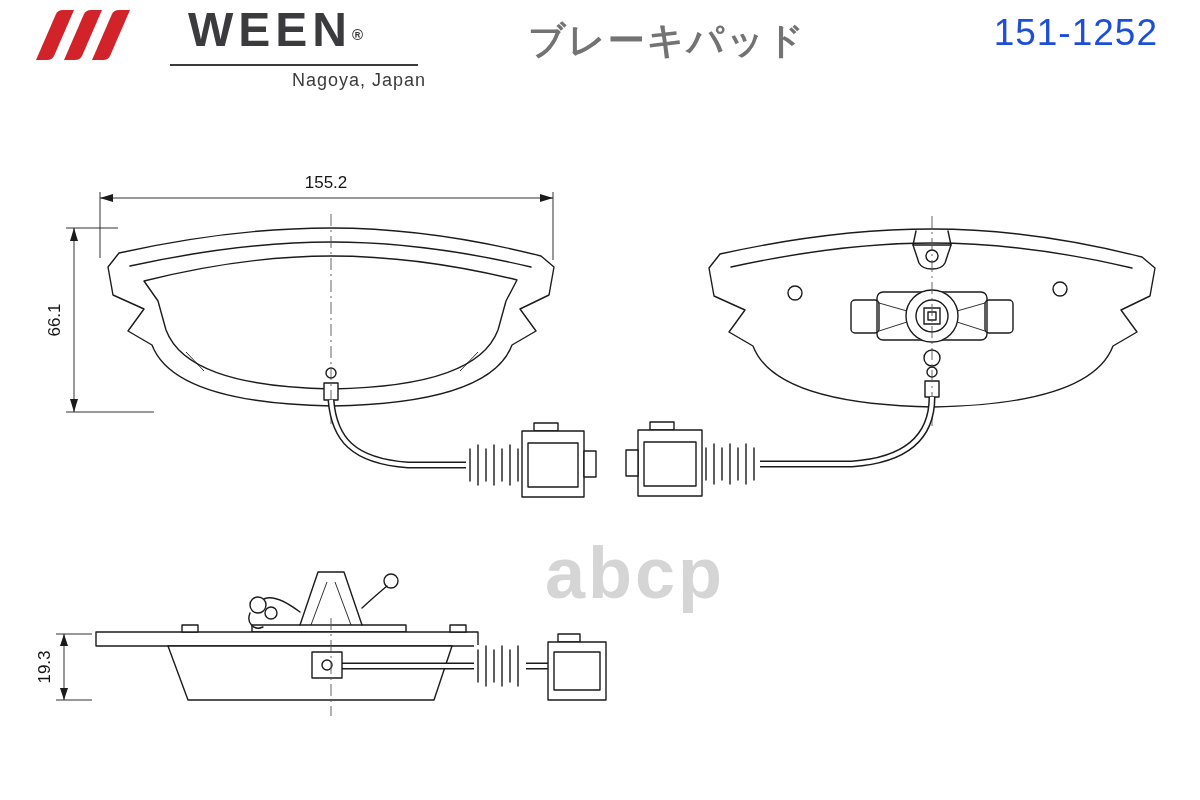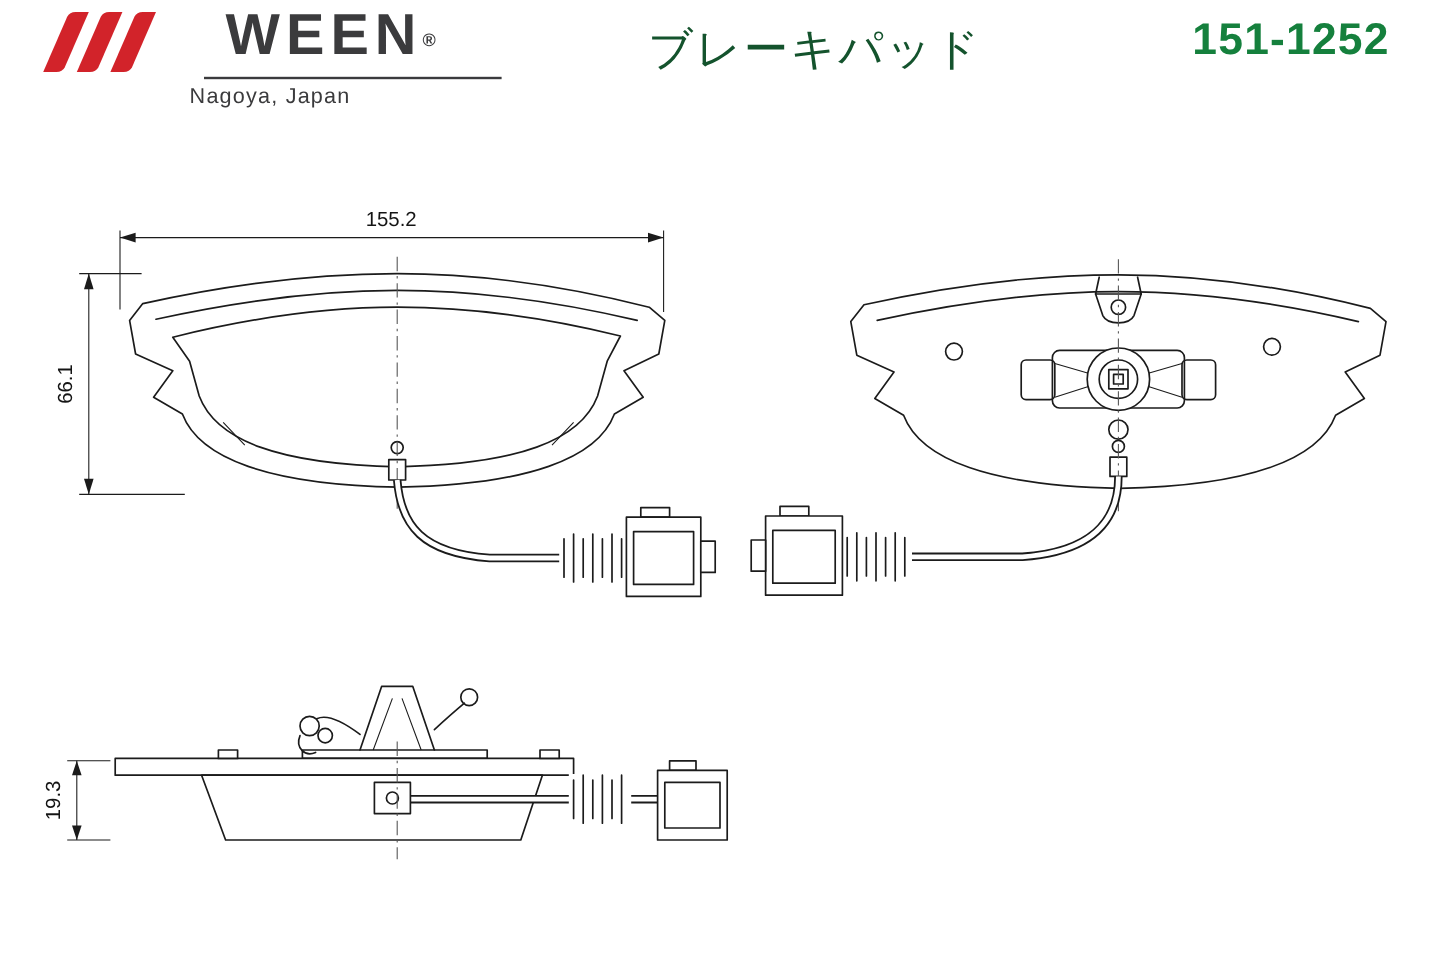--- a/index.html
+++ b/index.html
@@ -6,26 +6,26 @@
   body{width:1200px;height:800px;position:relative;overflow:hidden;
        font-family:"Liberation Sans",sans-serif;color:#1b1b1b;}
   .canvas{position:absolute;inset:0;background:#fff;}
 
   
   .logo{position:absolute;left:28px;top:8px;width:128px;height:56px;}
   .brand-line{position:absolute;left:168px;top:2px;white-space:nowrap;}
   .brand{font-size:48px;font-weight:bold;letter-spacing:5px;color:#3b3b3d;margin-left:20px;}
   .reg{font-size:15px;font-weight:bold;color:#3b3b3d;vertical-align:super;}
   .brand-rule{position:absolute;left:170px;top:64px;width:248px;height:2px;background:#3b3b3d;}
-  .origin{position:absolute;left:158px;top:70px;width:248px;text-align:left;
+  .origin{position:absolute;left:178px;top:70px;width:248px;text-align:right;
           font-size:18px;color:#3b3b3d;letter-spacing:1px;}
-  .title-jp{position:absolute;left:528px;top:16px;font-size:37px;font-weight:normal;
-            color:#14532d;letter-spacing:2px;margin-left:12px;}
-  .part-number{position:absolute;right:42px;top:12px;font-size:37px;font-weight:bold;
-               color:#15803d;letter-spacing:1px;}
+  .title-jp{position:absolute;left:528px;top:16px;font-size:37px;font-weight:bold;
+            color:#737373;letter-spacing:2px;}
+  .part-number{position:absolute;right:42px;top:12px;font-size:37px;font-weight:normal;
+               color:#1d4ed8;letter-spacing:1px;}
 
   
   .watermark{position:absolute;left:545px;top:532px;font-size:72px;font-weight:bold;
              color:#d5d5d5;letter-spacing:3px;z-index:0;}
 
   
   svg.drawing{position:absolute;inset:0;z-index:1;}
   .line{stroke:#1b1b1b;stroke-width:1.4;fill:none;stroke-linecap:round;stroke-linejoin:round;}
   .thin{stroke:#1b1b1b;stroke-width:0.9;fill:none;}
   .fillw{fill:#fff;}
@@ -48,20 +48,21 @@
     <path class="logo-shape" d="M 60 52 L 80 6 Q 82 2 87 2 L 98 2 L 78 48 Q 76 52 71 52 Z"></path>
   </svg>
   <div class="brand-line">
     <span class="brand">WEEN</span><span class="reg">®</span>
   </div>
   <div class="brand-rule"></div>
   <div class="origin">Nagoya, Japan</div>
   <div class="title-jp">ブレーキパッド</div>
   <div class="part-number">151-1252</div>
 
+  <div class="watermark">abcp</div>
 
   <svg class="drawing" viewBox="0 0 1200 800">
 
     <g class="dim">
       <path d="M 100 258 L 100 192 M 553 260 L 553 192"></path>
       <path d="M 100 198 L 553 198"></path>
       <polygon points="100,198 113,194 113,202"></polygon>
       <polygon points="553,198 540,194 540,202"></polygon>
       <text x="326" y="188" text-anchor="middle">155.2</text>
     </g>

